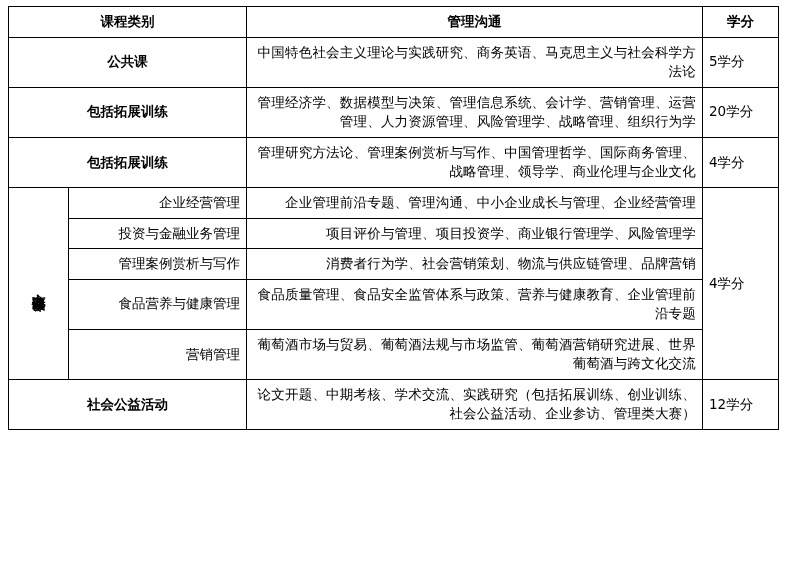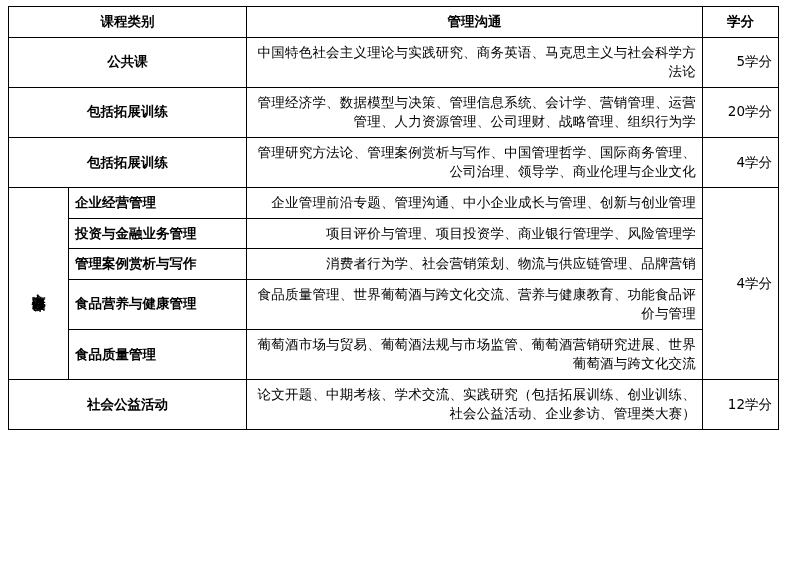--- a/index.html
+++ b/index.html
@@ -42,31 +42,31 @@
     font-size: 15px;
     padding-top: 9px;
     padding-bottom: 9px;
   }
   .cat-cell {
     text-align: center;
     font-weight: bold;
     font-size: 15px;
   }
   .sub-cell {
-    text-align: left;
-    font-weight: bold;
+    text-align: right;
+    font-weight: normal;
     font-size: 14.5px;
   }
   .arr-cell {
     text-align: right;
     font-size: 13.5px;
     letter-spacing: 0.2px;
   }
   .cr-cell {
-    text-align: right;
+    text-align: left;
     font-size: 14px;
   }
   .vertical-cell {
     text-align: center;
     font-weight: bold;
     font-size: 15px;
     padding: 0;
   }
   .vertical-text {
     writing-mode: vertical-rl;
@@ -97,52 +97,52 @@
       </tr>
 
       <tr>
         <td class="cat-cell" colspan="2">公共课</td>
         <td class="arr-cell">中国特色社会主义理论与实践研究、商务英语、马克思主义与社会科学方法论</td>
         <td class="cr-cell">5学分</td>
       </tr>
 
       <tr>
         <td class="cat-cell" colspan="2">包括拓展训练</td>
-        <td class="arr-cell">管理经济学、数据模型与决策、管理信息系统、会计学、营销管理、运营管理、人力资源管理、公司理财、战略管理、组织行为学</td>
+        <td class="arr-cell">管理经济学、数据模型与决策、管理信息系统、会计学、营销管理、运营管理、人力资源管理、风险管理学、战略管理、组织行为学</td>
         <td class="cr-cell">20学分</td>
       </tr>
 
       <tr>
         <td class="cat-cell" colspan="2">包括拓展训练</td>
-        <td class="arr-cell">管理研究方法论、管理案例赏析与写作、中国管理哲学、国际商务管理、公司治理、领导学、商业伦理与企业文化</td>
+        <td class="arr-cell">管理研究方法论、管理案例赏析与写作、中国管理哲学、国际商务管理、战略管理、领导学、商业伦理与企业文化</td>
         <td class="cr-cell">4学分</td>
       </tr>
 
       <tr>
         <td class="vertical-cell" rowspan="5">
           <span class="vertical-text">方向选修课</span>
         </td>
         <td class="sub-cell">企业经营管理</td>
-        <td class="arr-cell">企业管理前沿专题、管理沟通、中小企业成长与管理、创新与创业管理</td>
+        <td class="arr-cell">企业管理前沿专题、管理沟通、中小企业成长与管理、企业经营管理</td>
         <td class="cr-cell" rowspan="5">4学分</td>
       </tr>
       <tr>
         <td class="sub-cell">投资与金融业务管理</td>
         <td class="arr-cell">项目评价与管理、项目投资学、商业银行管理学、风险管理学</td>
       </tr>
       <tr>
         <td class="sub-cell">管理案例赏析与写作</td>
         <td class="arr-cell">消费者行为学、社会营销策划、物流与供应链管理、品牌营销</td>
       </tr>
       <tr>
         <td class="sub-cell">食品营养与健康管理</td>
-        <td class="arr-cell">食品质量管理、世界葡萄酒与跨文化交流、营养与健康教育、功能食品评价与管理</td>
+        <td class="arr-cell">食品质量管理、食品安全监管体系与政策、营养与健康教育、企业管理前沿专题</td>
       </tr>
       <tr>
-        <td class="sub-cell">食品质量管理</td>
+        <td class="sub-cell">营销管理</td>
         <td class="arr-cell">葡萄酒市场与贸易、葡萄酒法规与市场监管、葡萄酒营销研究进展、世界葡萄酒与跨文化交流</td>
       </tr>
 
       <tr>
         <td class="cat-cell" colspan="2">社会公益活动</td>
         <td class="arr-cell">论文开题、中期考核、学术交流、实践研究（包括拓展训练、创业训练、社会公益活动、企业参访、管理类大赛）</td>
         <td class="cr-cell">12学分</td>
       </tr>
     </tbody>
   </table>

